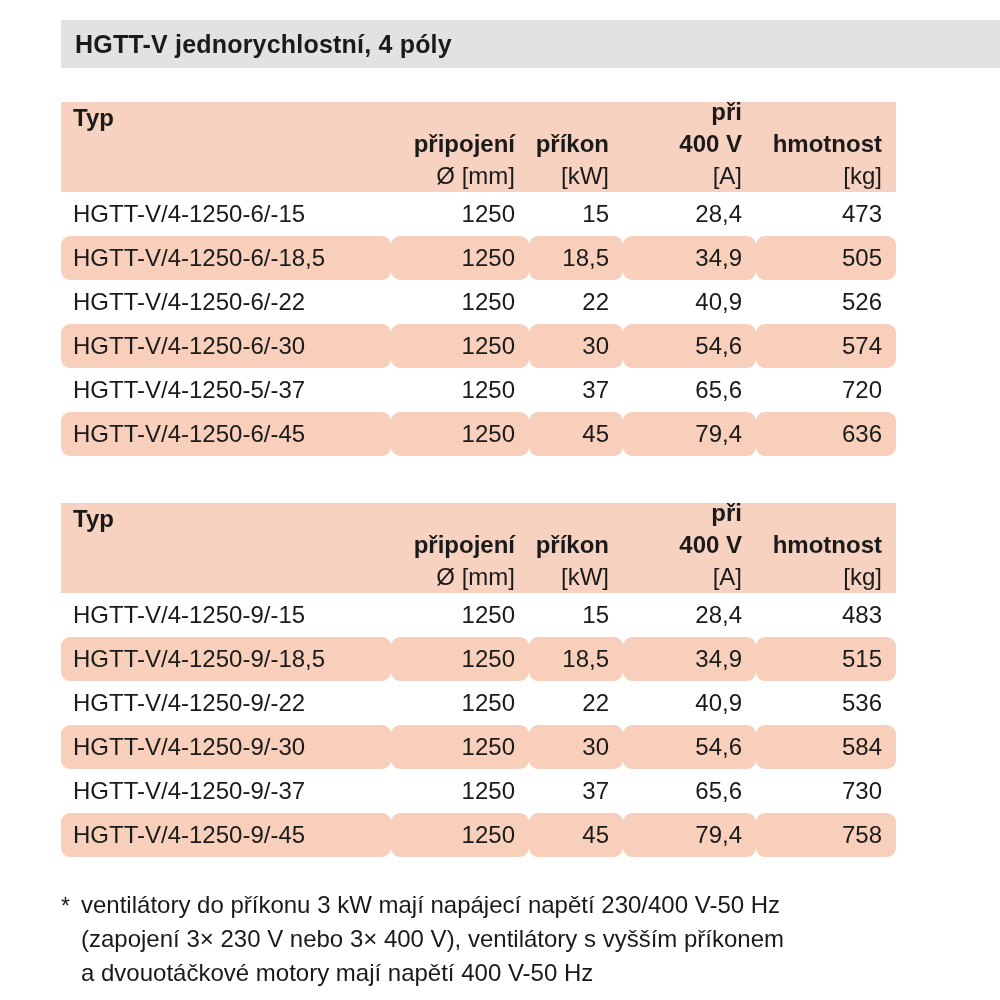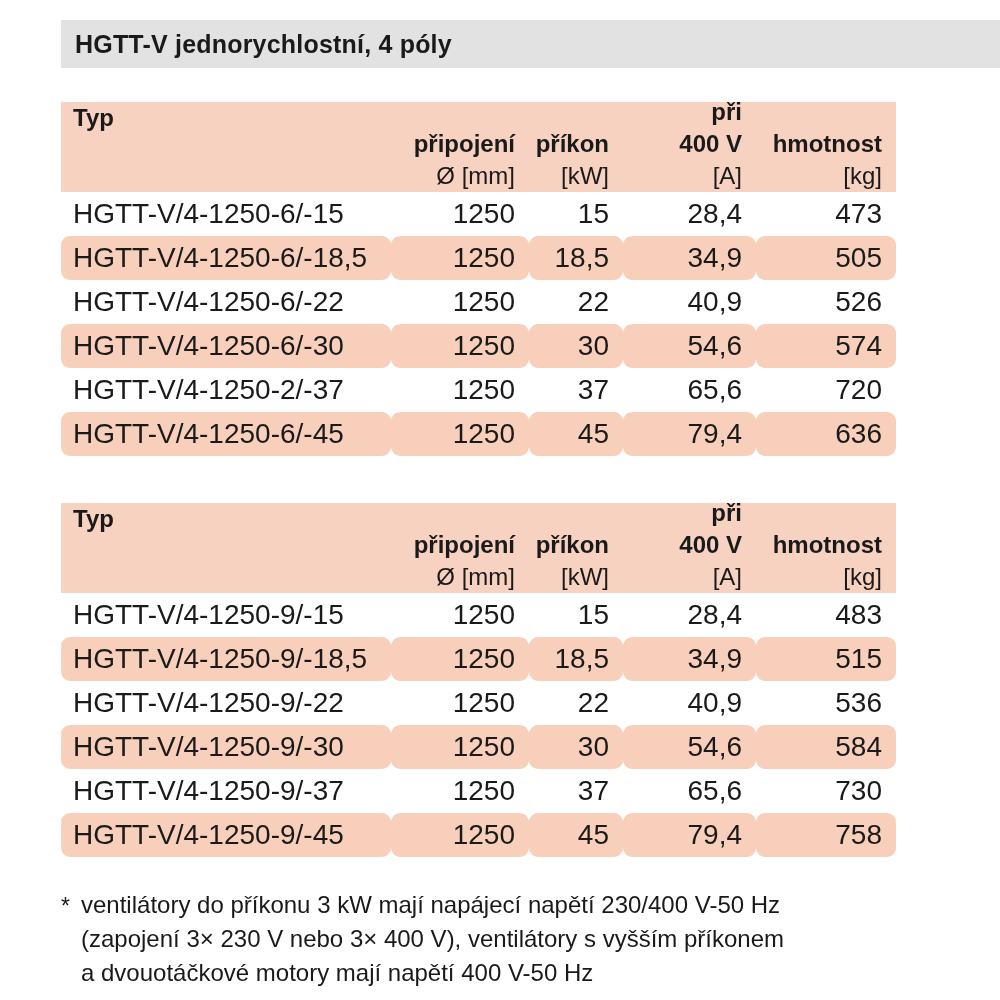--- a/index.html
+++ b/index.html
@@ -31,21 +31,21 @@
   .cell{overflow:hidden;}
   .hcell{
     height:90px;background:var(--header-bg);
     display:flex;flex-direction:column;justify-content:center;
     font-size:24px;line-height:32px;
   }
   .hlabel{font-weight:bold;}
   .hunit{font-weight:normal;}
   .rcell{
     height:44px;display:flex;align-items:center;
-    font-size:28px;background:#ffffff;
+    font-size:24px;background:#ffffff;
   }
   .rcell.shaded{background:var(--row-bg);border-radius:9px;}
   .al{text-align:left;justify-content:flex-start;padding-left:12px;}
   .ar{text-align:right;justify-content:flex-end;padding-right:14px;}
   .hcell.al{padding-left:12px;}
   .hcell.ar{padding-right:14px;align-items:flex-end;padding-left:34px;}
 
   .footnote{
     position:absolute;left:61px;top:888px;width:900px;
     display:flex;font-size:24px;line-height:34px;
@@ -95,21 +95,21 @@
       <div class="cell rcell al">HGTT-V/4-1250-6/-22</div>
       <div class="cell rcell ar">1250</div>
       <div class="cell rcell ar">22</div>
       <div class="cell rcell ar">40,9</div>
       <div class="cell rcell ar">526</div>
       <div class="cell rcell al shaded">HGTT-V/4-1250-6/-30</div>
       <div class="cell rcell ar shaded">1250</div>
       <div class="cell rcell ar shaded">30</div>
       <div class="cell rcell ar shaded">54,6</div>
       <div class="cell rcell ar shaded">574</div>
-      <div class="cell rcell al">HGTT-V/4-1250-2/-37</div>
+      <div class="cell rcell al">HGTT-V/4-1250-5/-37</div>
       <div class="cell rcell ar">1250</div>
       <div class="cell rcell ar">37</div>
       <div class="cell rcell ar">65,6</div>
       <div class="cell rcell ar">720</div>
       <div class="cell rcell al shaded">HGTT-V/4-1250-6/-45</div>
       <div class="cell rcell ar shaded">1250</div>
       <div class="cell rcell ar shaded">45</div>
       <div class="cell rcell ar shaded">79,4</div>
       <div class="cell rcell ar shaded">636</div>
     </section>

